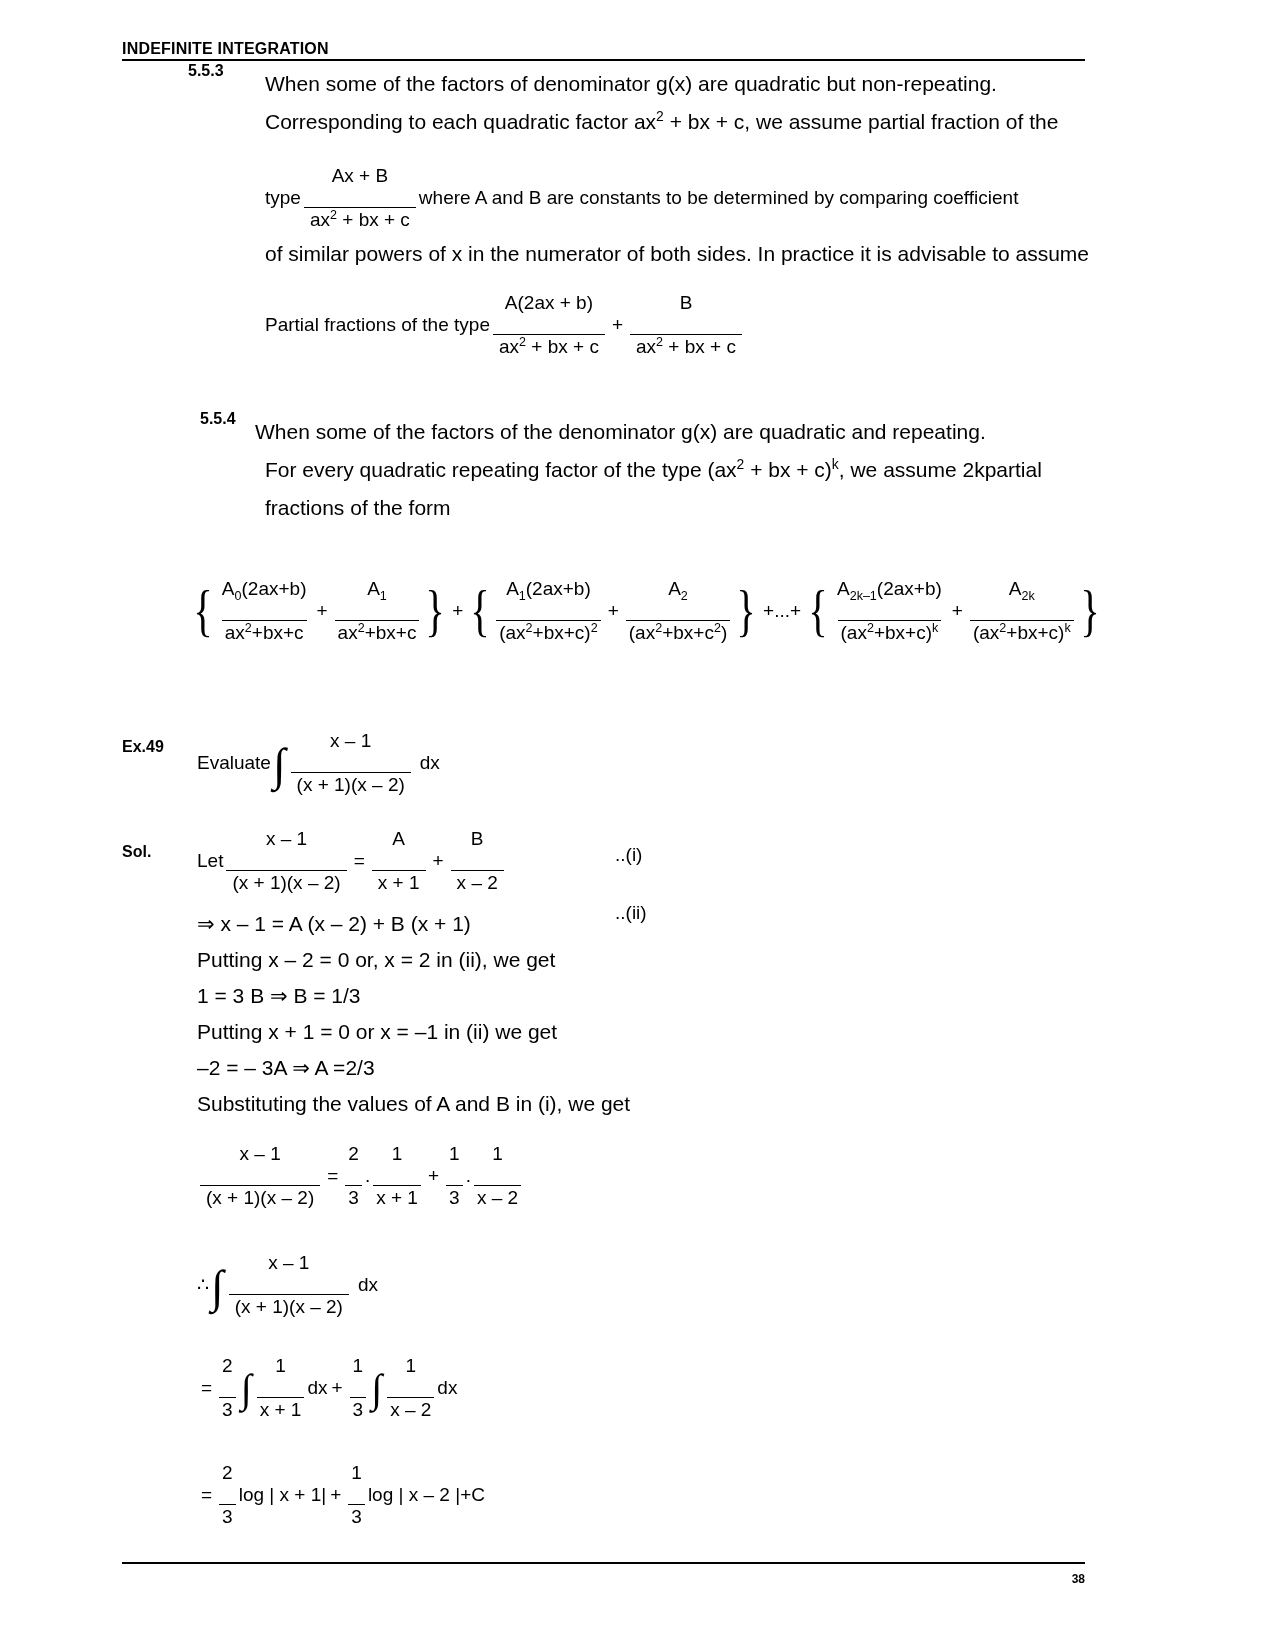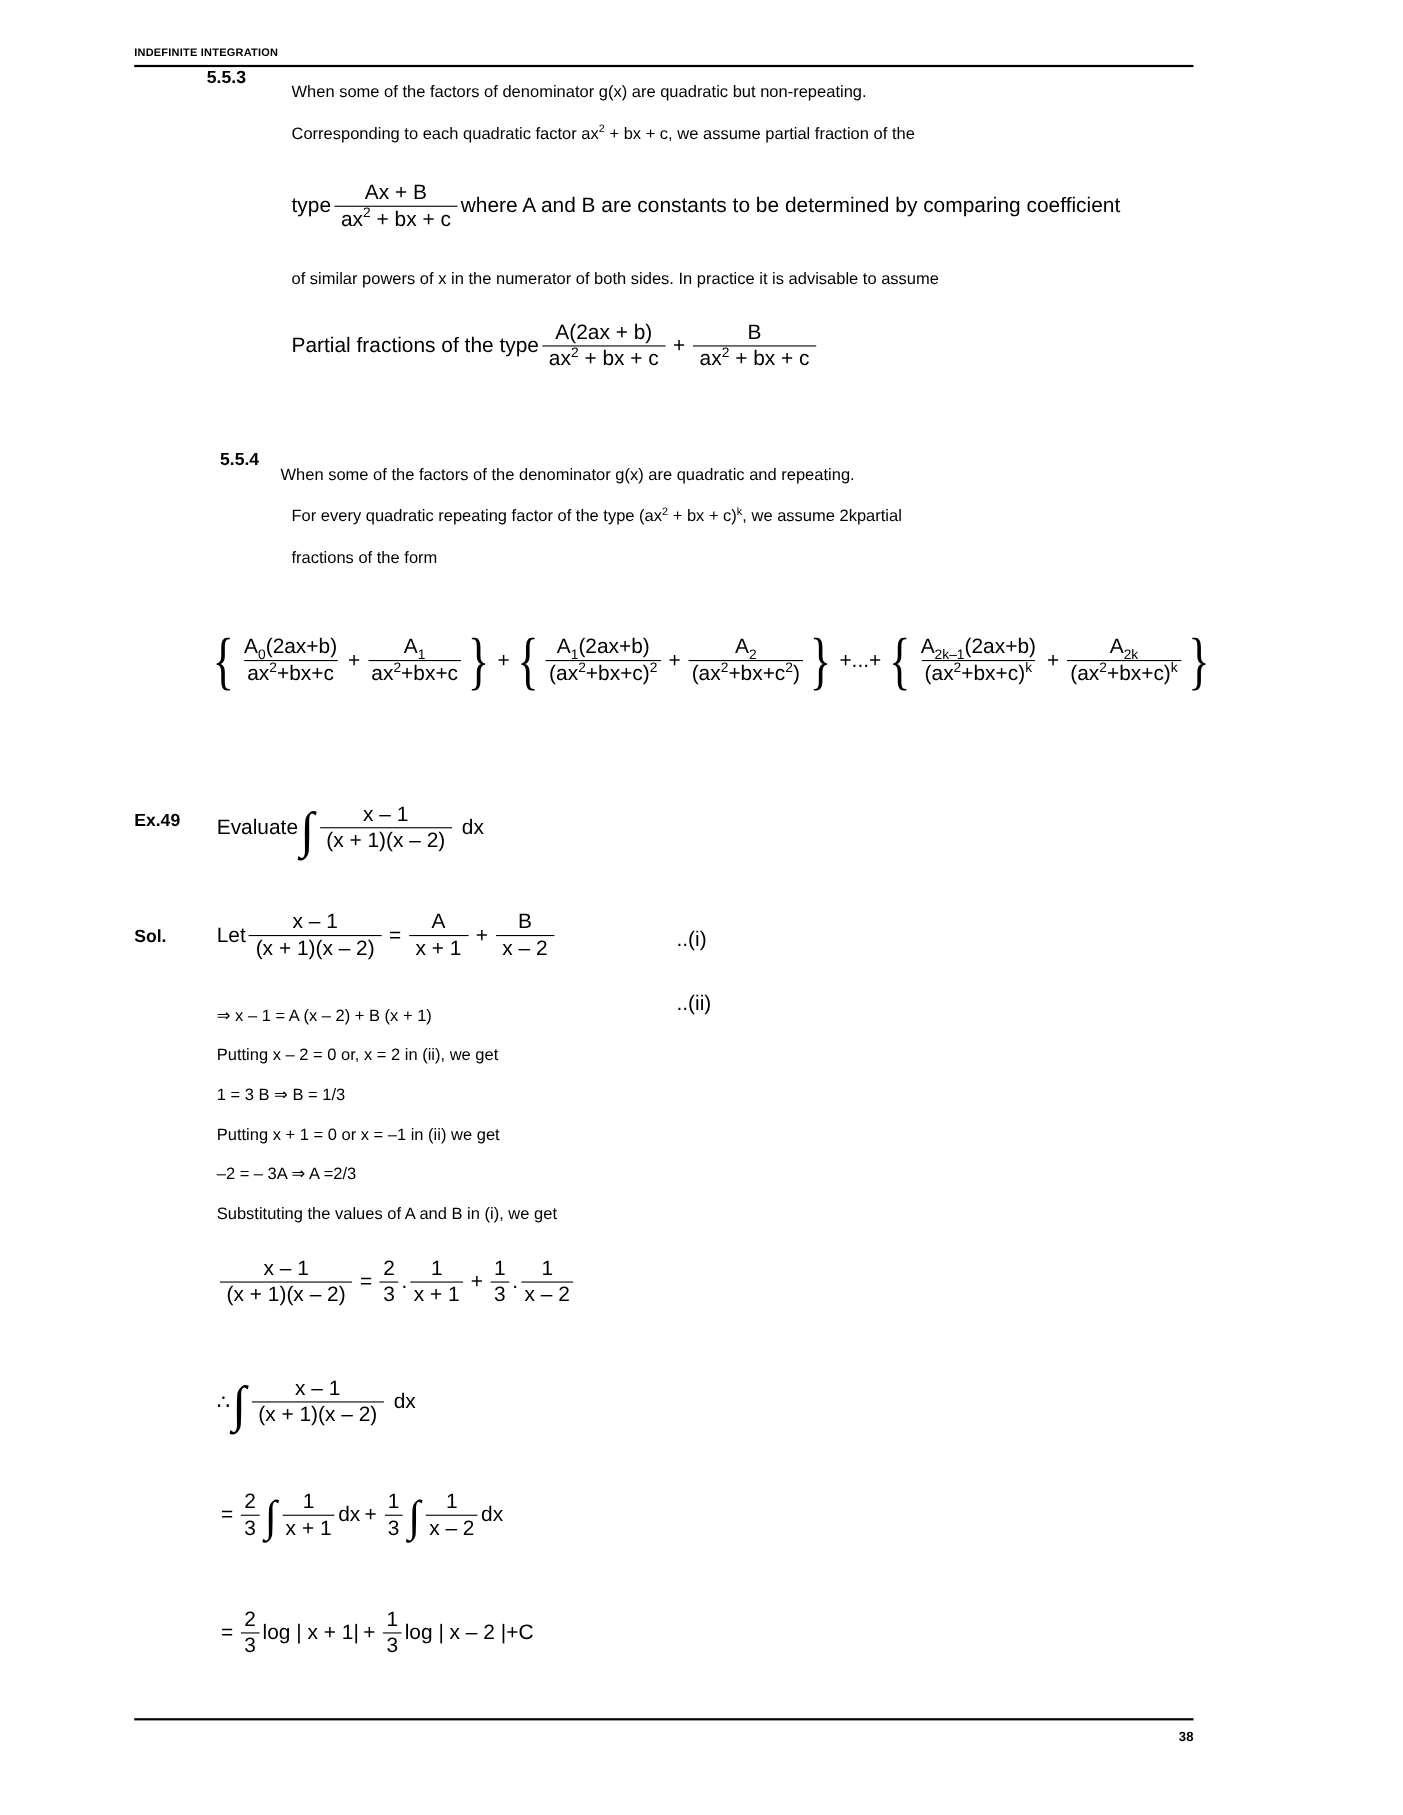--- a/index.html
+++ b/index.html
@@ -24,21 +24,21 @@
   }
 
   
   .header {
     position: absolute;
     left: 122px;
     top: 40px;
     width: 963px;
   }
   .header-title {
-    font-size: 10px;
+    font-size: 16px;
     font-weight: bold;
     letter-spacing: 0.2px;
     line-height: 17px;
   }
   .header-rule {
     border-top: 2.5px solid #000;
     margin-top: 2px;
   }
 
   
@@ -60,21 +60,21 @@
 
   
   .content { position: absolute; left: 0; top: 0; width: 1275px; }
   .blk { position: absolute; }
 
   .num {
     font-weight: bold;
     font-size: 16px;
   }
   .ptext {
-    font-size: 15px;
+    font-size: 21px;
     line-height: 44px;
     white-space: nowrap;
     text-align: right;
   }
 
   
   .math {
     font-size: 19px;
     display: inline-flex;
     align-items: center;
@@ -89,20 +89,21 @@
     line-height: 1.12;
   }
   .frac > .nume {
     padding: 0 6px 1px 6px;
     white-space: nowrap;
   }
   .frac > .deno {
     border-top: 1.6px solid #000;
     padding: 1px 6px 0 6px;
     white-space: nowrap;
+    margin-top: 20px;
   }
   .frac.tight > .nume { padding: 0 3px 1px 3px; }
   .frac.tight > .deno { padding: 1px 3px 0 3px; }
 
   sup.sm { font-size: 0.66em; vertical-align: super; line-height: 0; }
   sub.sm { font-size: 0.66em; vertical-align: sub; line-height: 0; }
 
   .intg {
     font-size: 46px;
     line-height: 0.62;

